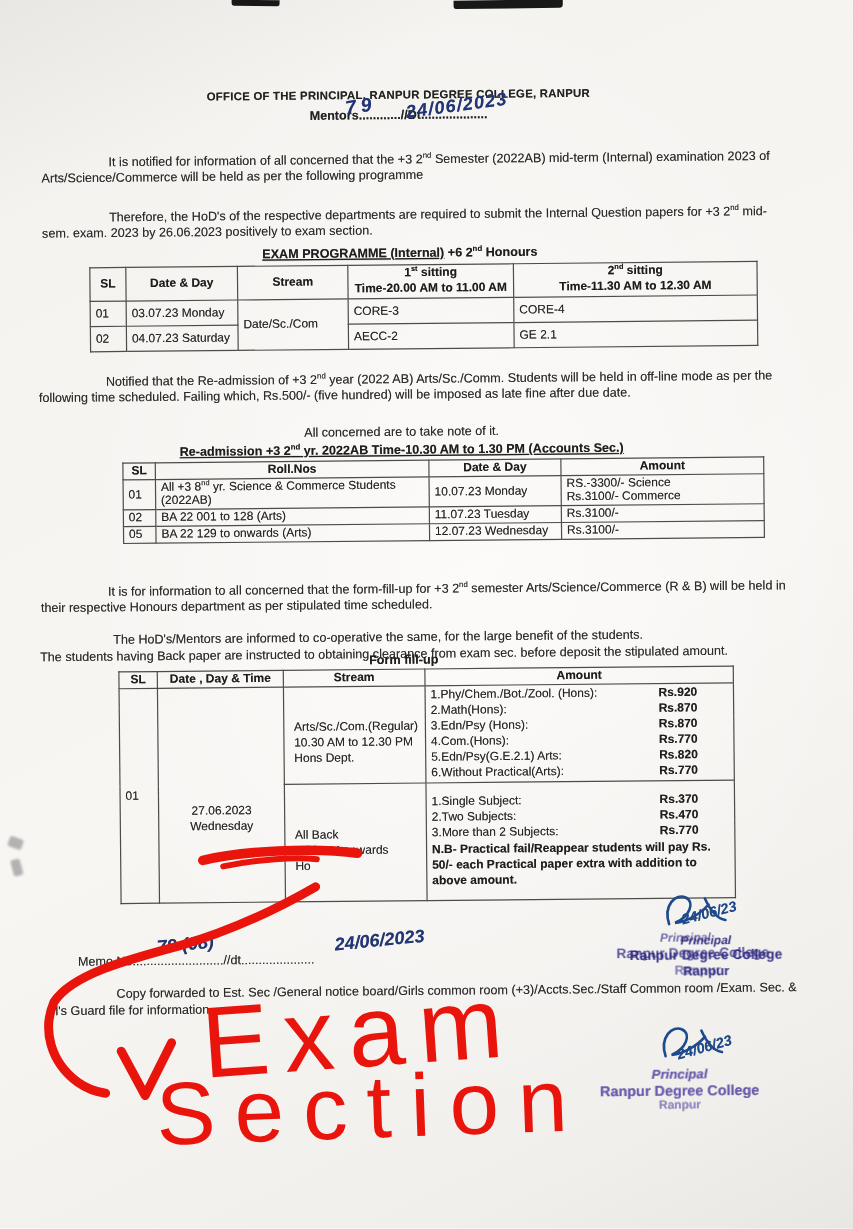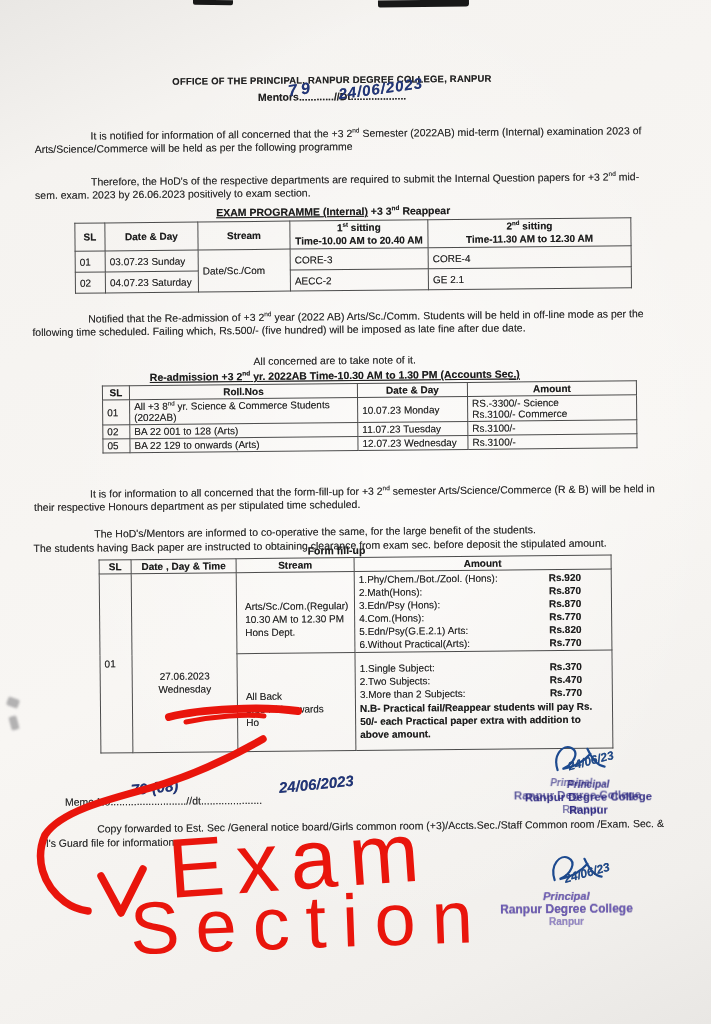--- a/index.html
+++ b/index.html
@@ -113,48 +113,48 @@
     <div class="abs office-line">OFFICE OF THE PRINCIPAL, RANPUR DEGREE COLLEGE, RANPUR</div>
 
     <div class="abs notice-line"><span>Mentors</span><span>............</span><span>//Dt.</span><span>..................</span></div>
     <div class="abs ink hw-notice-no">79</div>
     <div class="abs ink hw-notice-date">24/06/2023</div>
 
     <p class="abs para p1"><span>It is notified for information of all concerned that the +3 2</span><sup>nd</sup><span> Semester (2022AB) mid-term (Internal) examination 2023 of Arts/Science/Commerce will be held as per the following programme</span></p>
 
     <p class="abs para p2"><span>Therefore, the HoD's of the respective departments are required to submit the Internal Question papers for +3 2</span><sup>nd</sup><span> mid-sem. exam. 2023 by 26.06.2023 positively to exam section.</span></p>
 
-    <div class="abs tbl-title t1-title"><span class="u">EXAM PROGRAMME (Internal)</span><span> +3 3</span><sup>nd</sup><span> Reappear</span></div>
+    <div class="abs tbl-title t1-title"><span class="u">EXAM PROGRAMME (Internal)</span><span> +6 2</span><sup>nd</sup><span> Honours</span></div>
 
     <div class="abs t1-wrap">
       <table class="tbl t1">
         <colgroup>
             <col style="width:30px">
             <col style="width:93px">
             <col style="width:92px">
             <col style="width:138px">
             <col style="width:203px">
           </colgroup>
         <tbody>
             <tr>
           <th>SL</th>
           <th>Date &amp; Day</th>
           <th>Stream</th>
           <th>
                 <div class="hdr2"><span>1</span><sup>st</sup><span> sitting</span></div>
-                <div class="hdr2">Time-10.00 AM to 20.40 AM</div>
+                <div class="hdr2">Time-20.00 AM to 11.00 AM</div>
               </th>
           <th>
                 <div class="hdr2"><span>2</span><sup>nd</sup><span> sitting</span></div>
                 <div class="hdr2">Time-11.30 AM to 12.30 AM</div>
               </th>
         </tr>
         <tr>
           <td>01</td>
-          <td>03.07.23 Sunday</td>
+          <td>03.07.23 Monday</td>
           <td rowspan="2" class="cell-top">Date/Sc./Com</td>
           <td>CORE-3</td>
           <td>CORE-4</td>
         </tr>
         <tr>
           <td>02</td>
           <td>04.07.23 Saturday</td>
           <td>AECC-2</td>
           <td>GE 2.1</td>
         </tr>

